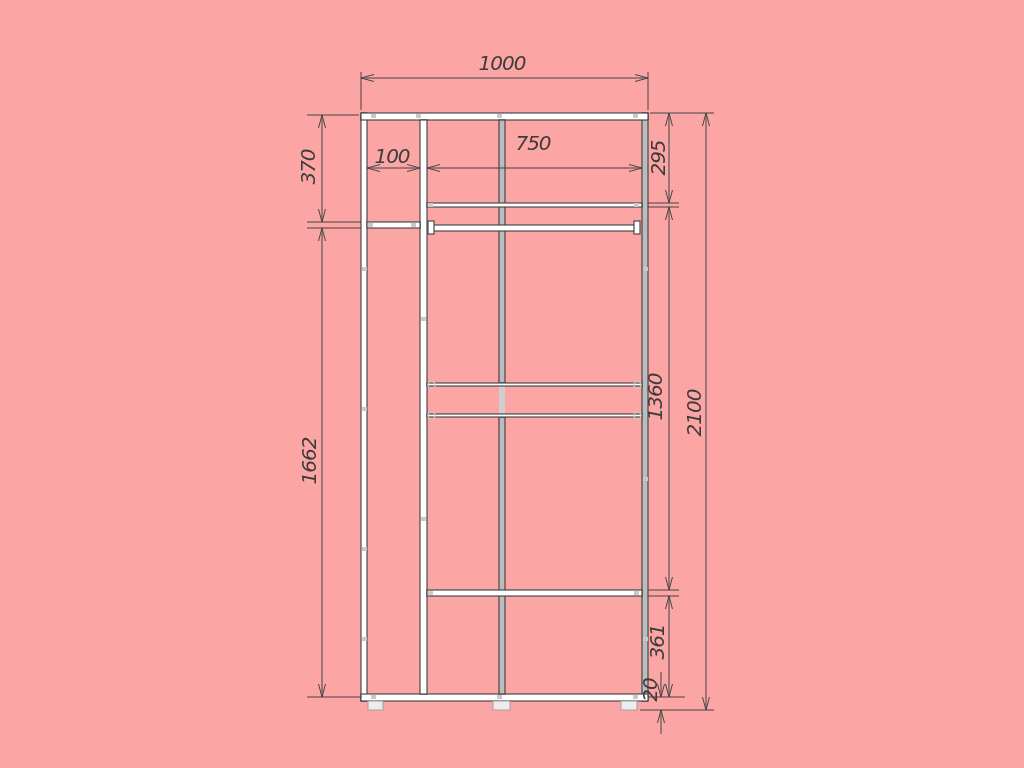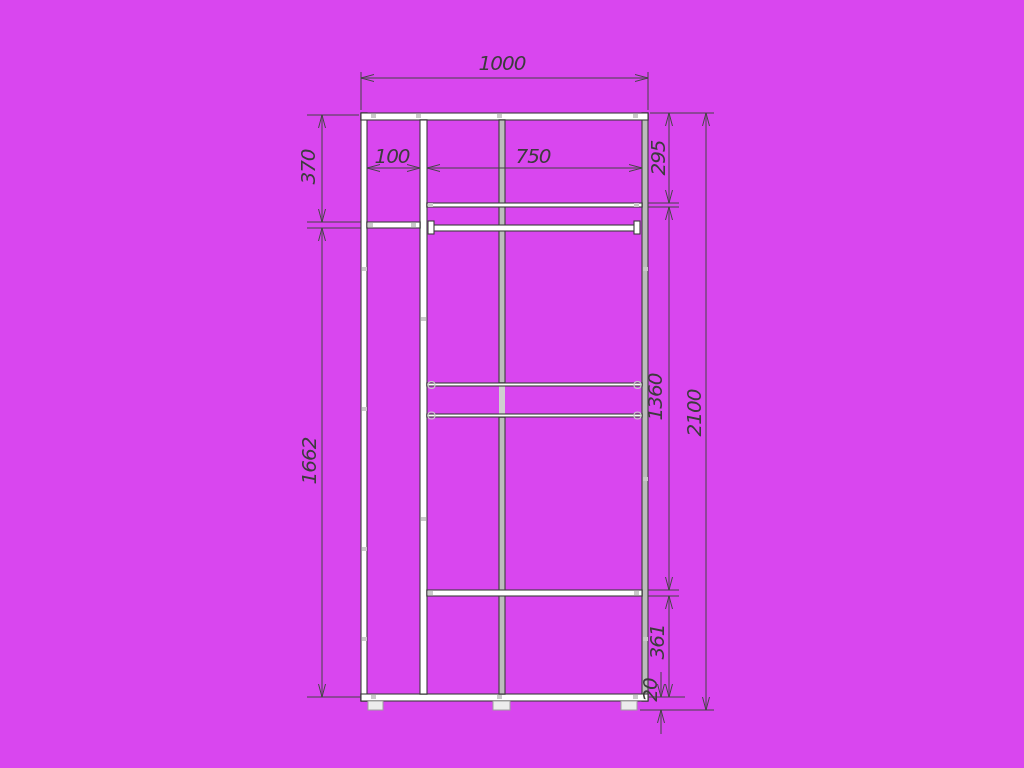--- a/index.html
+++ b/index.html
@@ -1,20 +1,20 @@
 <!DOCTYPE html>
 <html><head>
 <meta charset="utf-8">
 <style>
   html, body { margin: 0; padding: 0; background: #ffffff; }
   .stage {
     position: relative;
     width: 1024px;
     height: 768px;
-    background: #d946ef;
+    background: #fca5a5;
     overflow: hidden;
     font-family: "DejaVu Sans", sans-serif;
   }
   .canvas-svg { position: absolute; left: 0; top: 0; }
   .dim-label {
     position: absolute;
     transform: translate(-50%, -50%);
     font-style: italic;
     font-size: 20px;
     letter-spacing: -1px;
@@ -140,21 +140,21 @@
         M669,697 L665.5,684 M669,697 L672.5,684
         M661,697 L657.5,684 M661,697 L664.5,684
         M661,710 L657.5,723 M661,710 L664.5,723
         M706,113 L702.5,126 M706,113 L709.5,126
         M706,710 L702.5,697 M706,710 L709.5,697"></path>
     </g>
   </svg>
 
   <div class="dim-label" style="left:502px; top:63px;">1000</div>
   <div class="dim-label" style="left:392px; top:156px;">100</div>
-  <div class="dim-label" style="left:533px; top:156px;font-style:italic;">750</div>
+  <div class="dim-label" style="left:533px; top:143px;font-style:italic;">750</div>
   <div class="dim-label v" style="left:308px; top:167px;">370</div>
   <div class="dim-label v" style="left:658px; top:158px;">295</div>
   <div class="dim-label v" style="left:309px; top:461px;">1662</div>
   <div class="dim-label v" style="left:655px; top:397px;">1360</div>
   <div class="dim-label v" style="left:694px; top:413px;">2100</div>
   <div class="dim-label v" style="left:657px; top:642px;">361</div>
   <div class="dim-label v" style="left:650px; top:690px;">20</div>
 
 </div>
 

